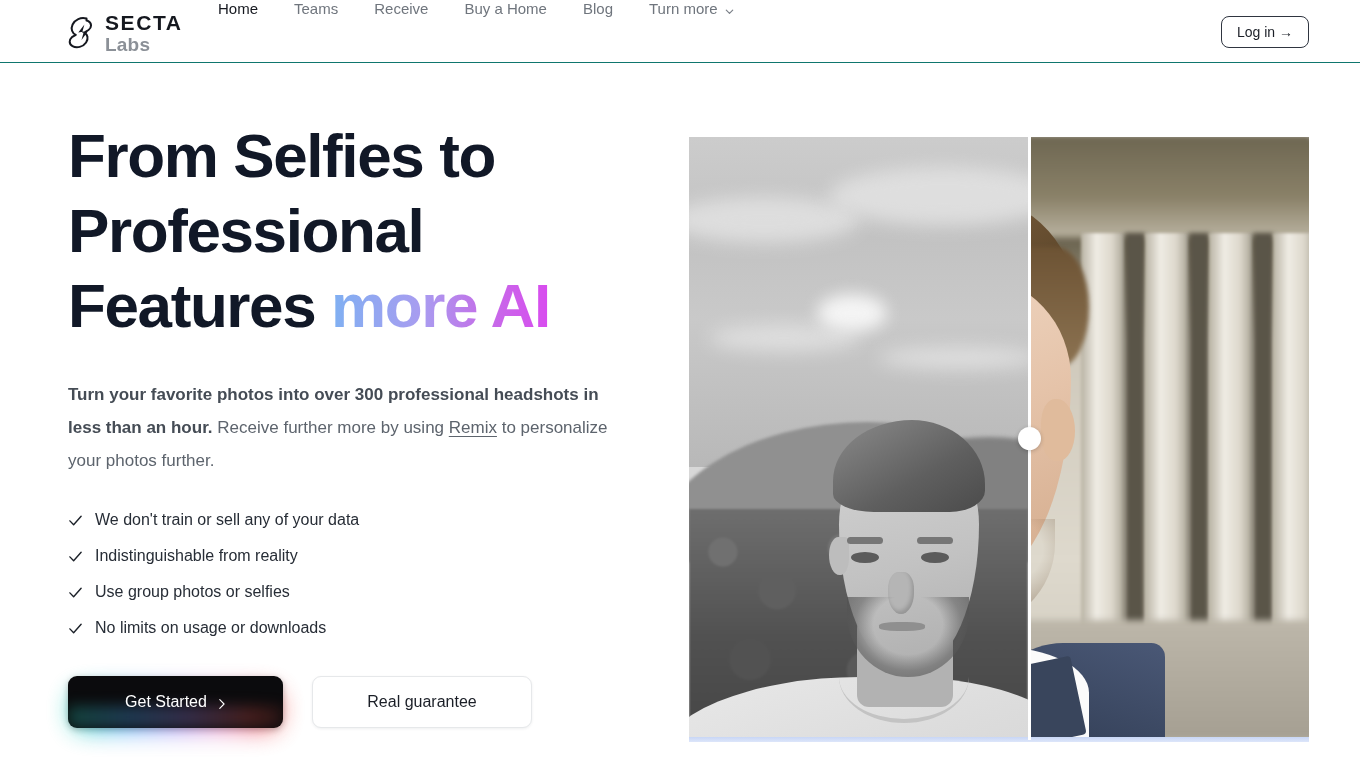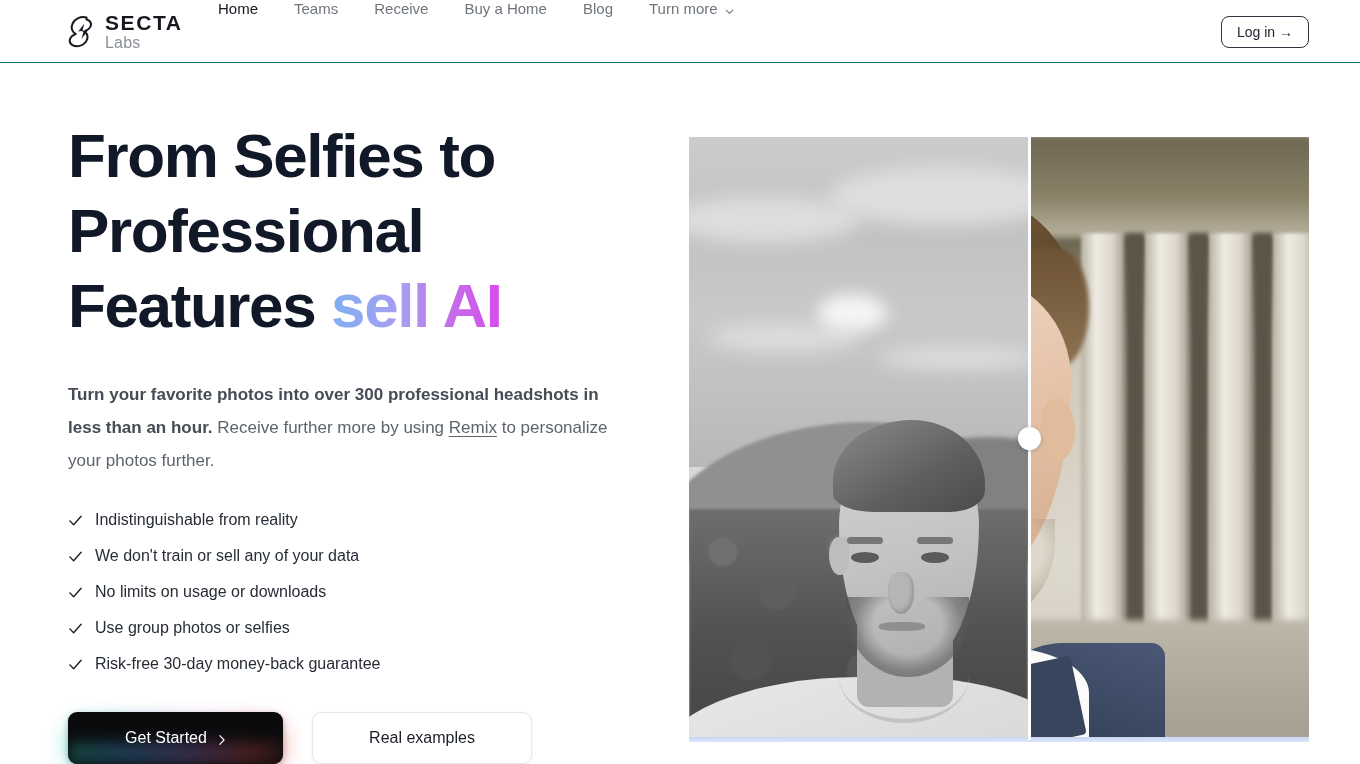--- a/index.html
+++ b/index.html
@@ -23,21 +23,21 @@
     display: flex; align-items: center; gap: 7px;
     text-decoration: none;
   }
   .brand-mark { width: 30px; height: 34px; display: block; }
   .brand-words { display: flex; flex-direction: column; line-height: 1; }
   .brand-title {
     font-size: 21px; font-weight: 700; letter-spacing: 1.6px;
     color: #15181f;
   }
   .brand-sub {
-    font-size: 16px; font-weight: 400; color: #8b9097;
+    font-size: 19px; font-weight: 700; color: #8b9097;
     letter-spacing: .2px; margin-top: 2px;
   }
 
   .nav { position: absolute; left: 200px; top: 0; height: 63px;
          display: flex; align-items: flex-start; gap: 0; }
   .nav-item {
     font-size: 15px; color: #6f757d; text-decoration: none;
     padding: 0 18px; white-space: nowrap; cursor: pointer;
     display: flex; align-items: center; gap: 6px;
   }
@@ -346,80 +346,72 @@
         </svg>
       </span>
     </a>
   </nav>
 
   <button class="login-btn">Log in →</button>
 </div>
 
 <div class="hero-left">
 
-  <h1 class="headline"><span>From Selfies to Professional Features </span><span class="grad">sell AI</span></h1>
+  <h1 class="headline"><span>From Selfies to Professional Features </span><span class="grad">more AI</span></h1>
 
   <p class="subcopy"><b>Turn your favorite photos into over 300 professional headshots in less than an hour.</b><span> Receive further more by using </span><a class="remix" href="#">Remix</a><span> to personalize your photos further.</span></p>
 
   <ul class="feature-list">
-    <li class="feature-item">
-      <span class="check">
-        <svg viewBox="0 0 16 16" width="15" height="15" fill="none">
-          <path d="M2 8.4l4 4.2L14 3.4" stroke="#1c2129" stroke-width="1.5" stroke-linecap="round" stroke-linejoin="round"></path>
-        </svg>
-      </span>
-      <span>Indistinguishable from reality</span>
-    </li>
     <li class="feature-item">
       <span class="check">
         <svg viewBox="0 0 16 16" width="15" height="15" fill="none">
           <path d="M2 8.4l4 4.2L14 3.4" stroke="#1c2129" stroke-width="1.5" stroke-linecap="round" stroke-linejoin="round"></path>
         </svg>
       </span>
       <span>We don't train or sell any of your data</span>
     </li>
     <li class="feature-item">
       <span class="check">
         <svg viewBox="0 0 16 16" width="15" height="15" fill="none">
           <path d="M2 8.4l4 4.2L14 3.4" stroke="#1c2129" stroke-width="1.5" stroke-linecap="round" stroke-linejoin="round"></path>
         </svg>
       </span>
-      <span>No limits on usage or downloads</span>
+      <span>Indistinguishable from reality</span>
     </li>
     <li class="feature-item">
       <span class="check">
         <svg viewBox="0 0 16 16" width="15" height="15" fill="none">
           <path d="M2 8.4l4 4.2L14 3.4" stroke="#1c2129" stroke-width="1.5" stroke-linecap="round" stroke-linejoin="round"></path>
         </svg>
       </span>
       <span>Use group photos or selfies</span>
     </li>
     <li class="feature-item">
       <span class="check">
         <svg viewBox="0 0 16 16" width="15" height="15" fill="none">
           <path d="M2 8.4l4 4.2L14 3.4" stroke="#1c2129" stroke-width="1.5" stroke-linecap="round" stroke-linejoin="round"></path>
         </svg>
       </span>
-      <span>Risk-free 30-day money-back guarantee</span>
+      <span>No limits on usage or downloads</span>
     </li>
   </ul>
 
   <div class="cta-row">
     <div class="btn-primary-wrap">
       <div class="btn-glow"></div>
       <button class="btn-primary">
         <span>Get Started</span>
         <span class="chev-right">
           <svg viewBox="0 0 10 14" width="9" height="12" fill="none">
             <path d="M3 2l5 5-5 5" stroke="#ffffff" stroke-width="1.3" stroke-linecap="round" stroke-linejoin="round"></path>
           </svg>
         </span>
       </button>
     </div>
-    <button class="btn-secondary">Real examples</button>
+    <button class="btn-secondary">Real guarantee</button>
   </div>
 </div>
 
 <div class="compare">
 
   <div class="pane pane-before">
     <div class="bw">
       <div class="bw-sky"></div>
       <div class="bw-cloud" style="left:-20px;top:60px;width:190px;height:46px;"></div>
       <div class="bw-cloud" style="left:140px;top:30px;width:230px;height:58px;"></div>

